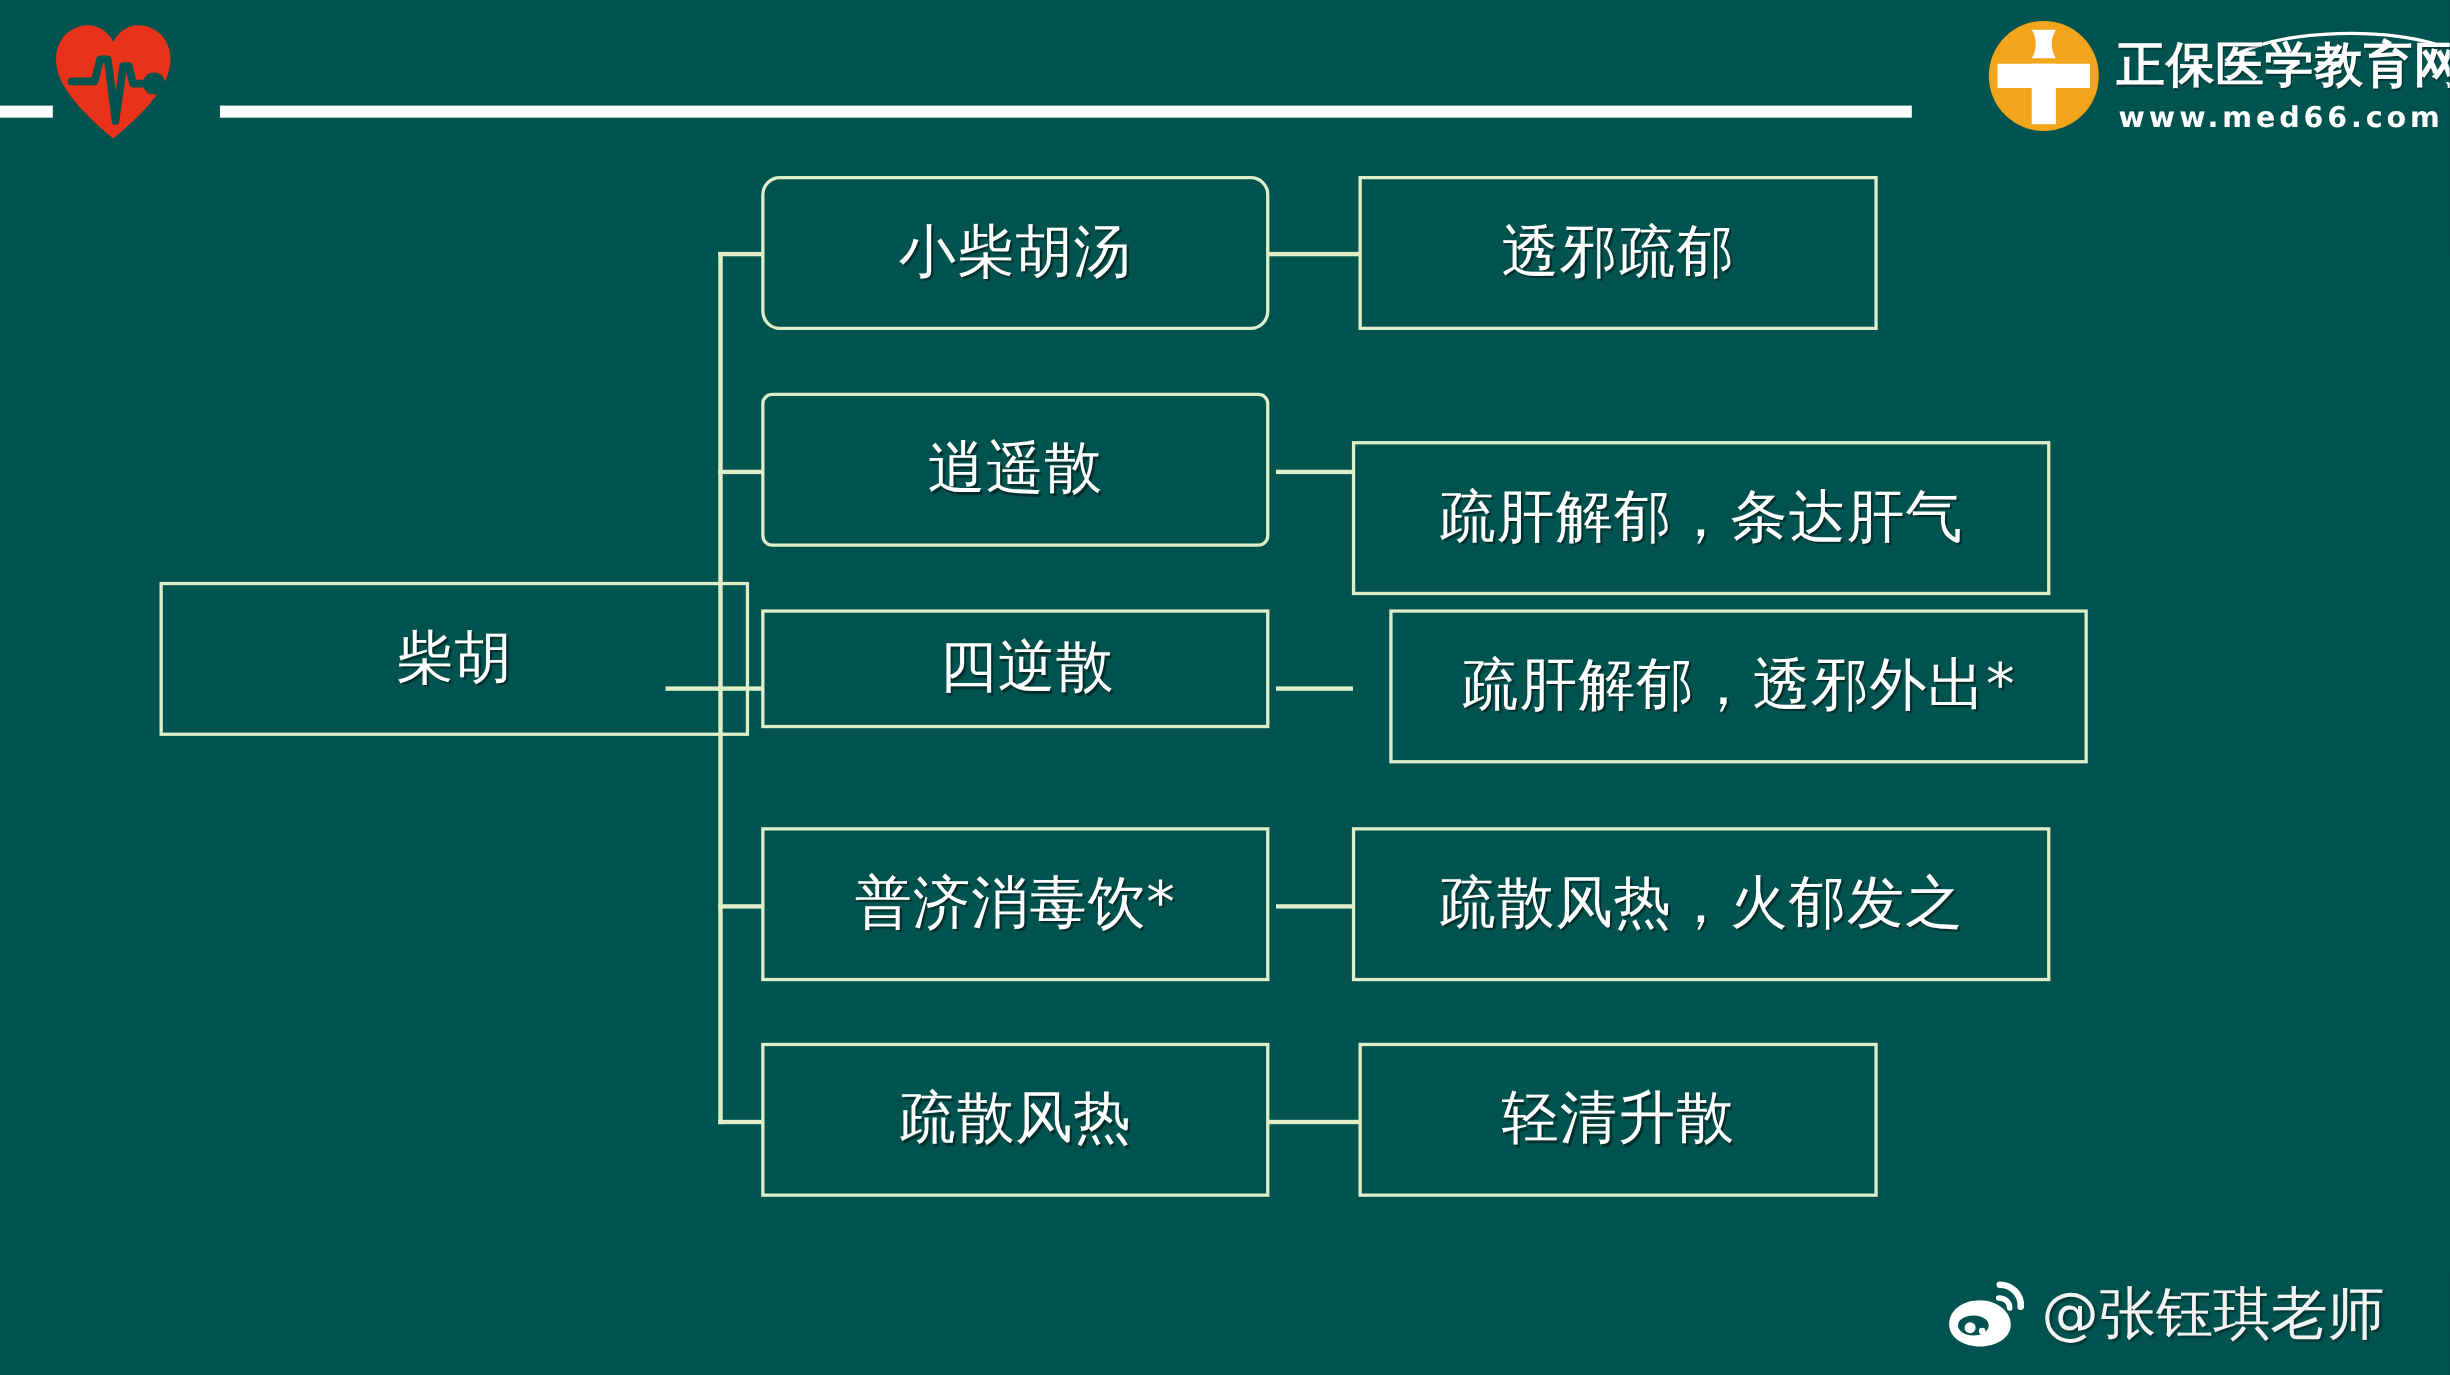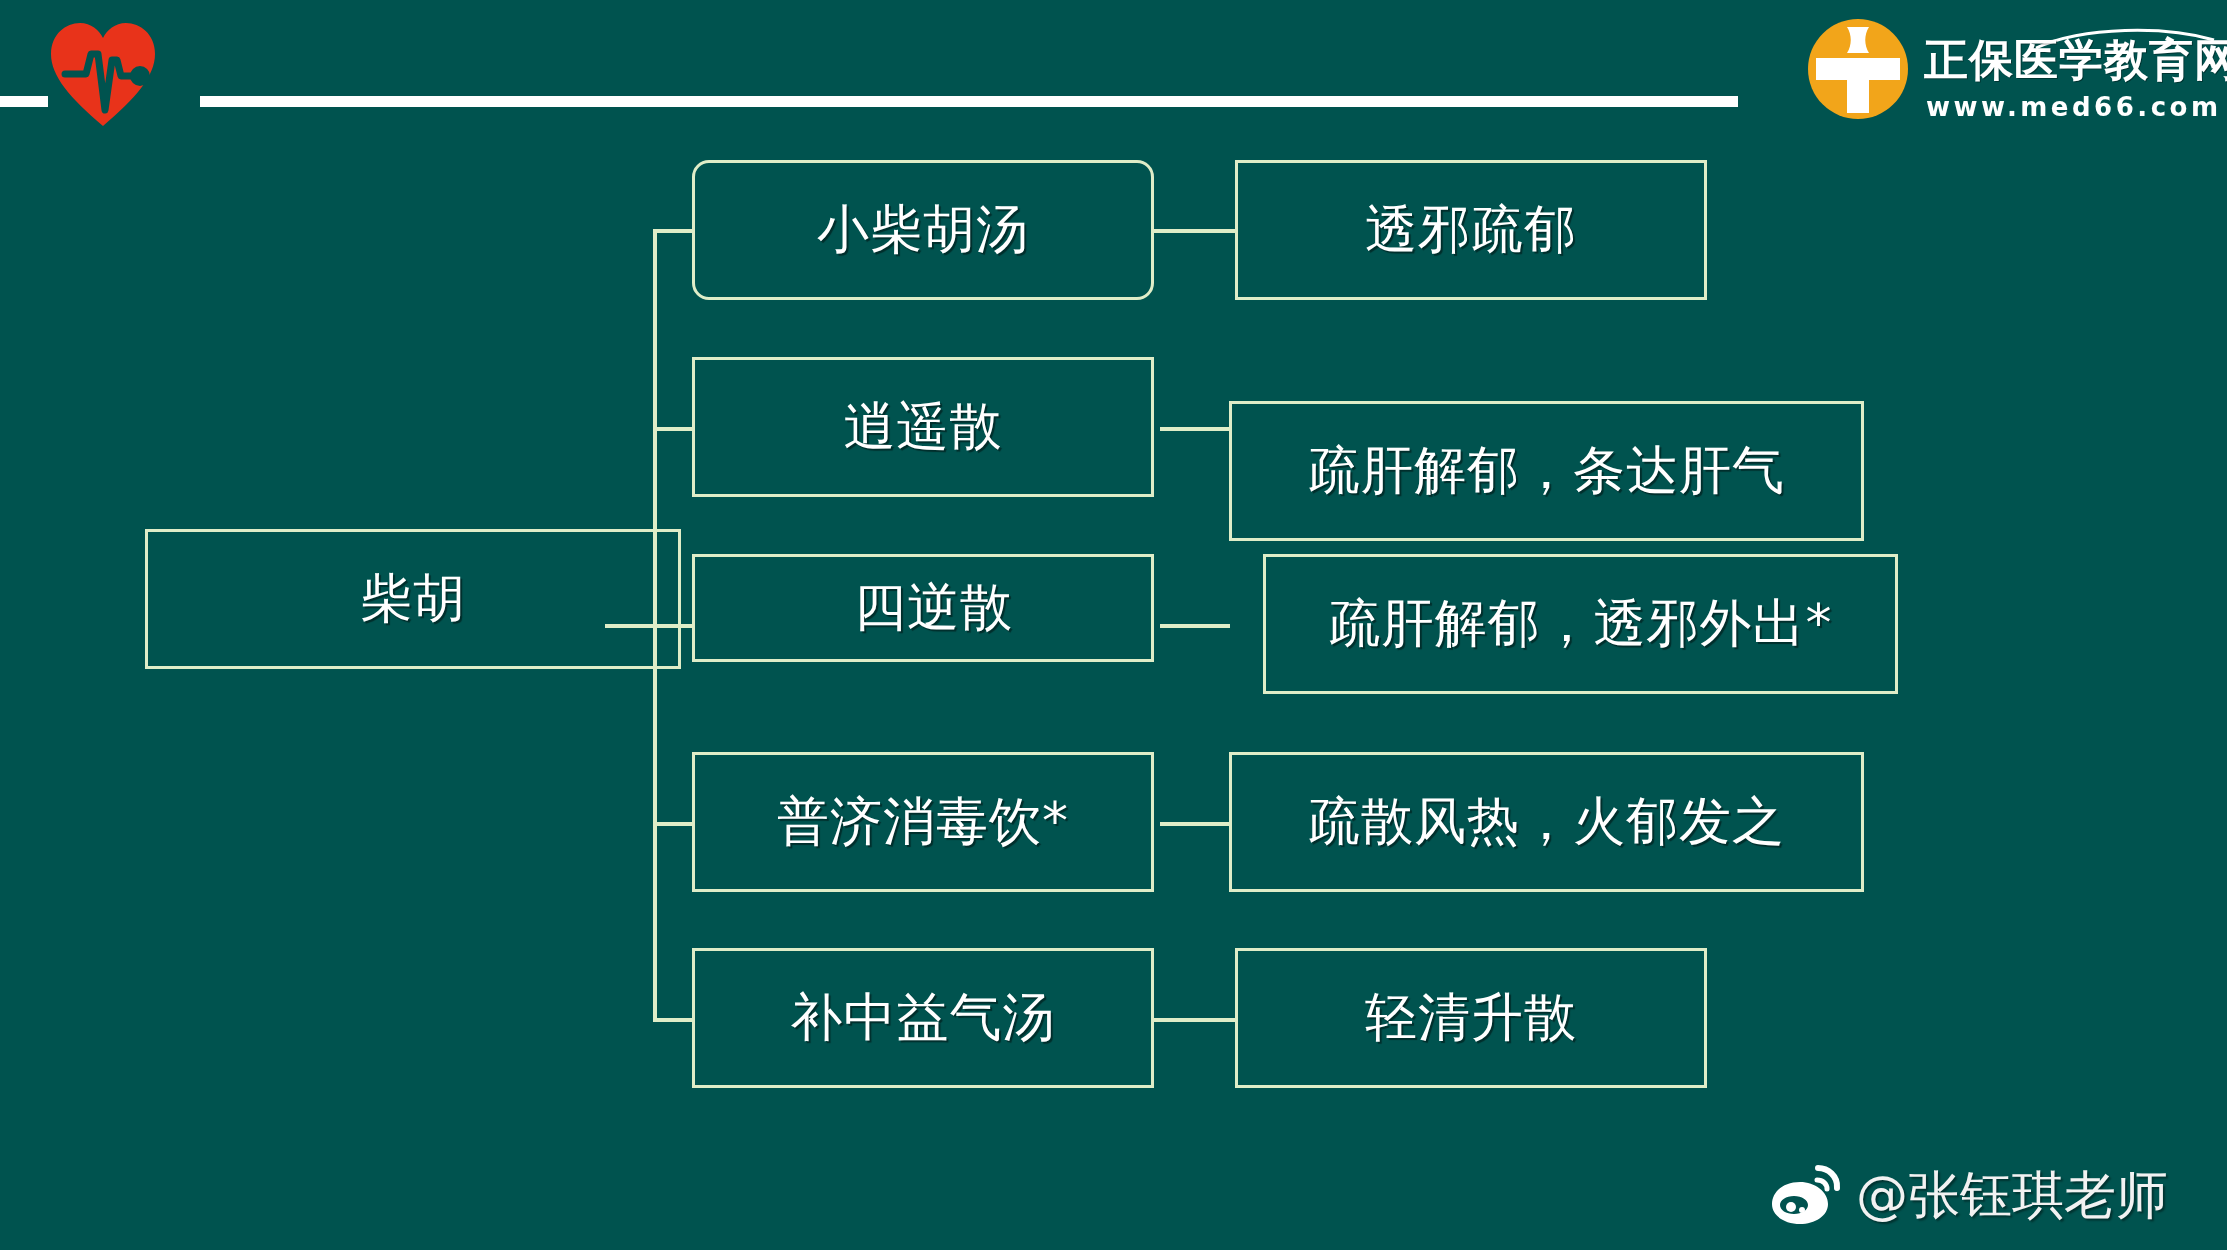--- a/index.html
+++ b/index.html
@@ -196,24 +196,24 @@
 
   <div class="conn" style="left:1152px; top:229px; width:84px; height:4px;"></div>
   <div class="conn" style="left:1160px; top:427px; width:70px; height:4px;"></div>
   <div class="conn" style="left:1160px; top:624px; width:70px; height:4px;"></div>
   <div class="conn" style="left:1160px; top:822px; width:70px; height:4px;"></div>
   <div class="conn" style="left:1152px; top:1018px; width:84px; height:4px;"></div>
 
   <div class="node" style="left:145px; top:529px; width:536px; height:140px;">柴胡</div>
 
   <div class="node" style="left:692px; top:160px; width:462px; height:140px;border-radius:17px;">小柴胡汤</div>
-  <div class="node" style="left:692px; top:357px; width:462px; height:140px;">逍遥散</div>
+  <div class="node" style="left:692px; top:357px; width:462px; height:140px;border-radius:10px;">逍遥散</div>
   <div class="node" style="left:692px; top:554px; width:462px; height:108px;padding-left:21px;">四逆散</div>
   <div class="node" style="left:692px; top:752px; width:462px; height:140px;">普济消毒饮*</div>
-  <div class="node" style="left:692px; top:948px; width:462px; height:140px;">补中益气汤</div>
+  <div class="node" style="left:692px; top:948px; width:462px; height:140px;">疏散风热</div>
 
   <div class="node" style="left:1235px; top:160px; width:472px; height:140px;">透邪疏郁</div>
   <div class="node" style="left:1229px; top:357px; width:635px; height:140px;margin-top:44px;">疏肝解郁，条达肝气</div>
   <div class="node" style="left:1263px; top:554px; width:635px; height:140px;">疏肝解郁，透邪外出*</div>
   <div class="node" style="left:1229px; top:752px; width:635px; height:140px;">疏散风热，火郁发之</div>
   <div class="node" style="left:1235px; top:948px; width:472px; height:140px;">轻清升散</div>
 
   <div class="watermark">
     <svg class="weibo-icon" viewBox="0 0 72 62">
       <path d="M30 18 C 13 18, 2 28, 2 40 C 2 52, 15 60, 30 60 C 45 60, 58 52, 58 40 C 58 28, 45 18, 30 18 Z

